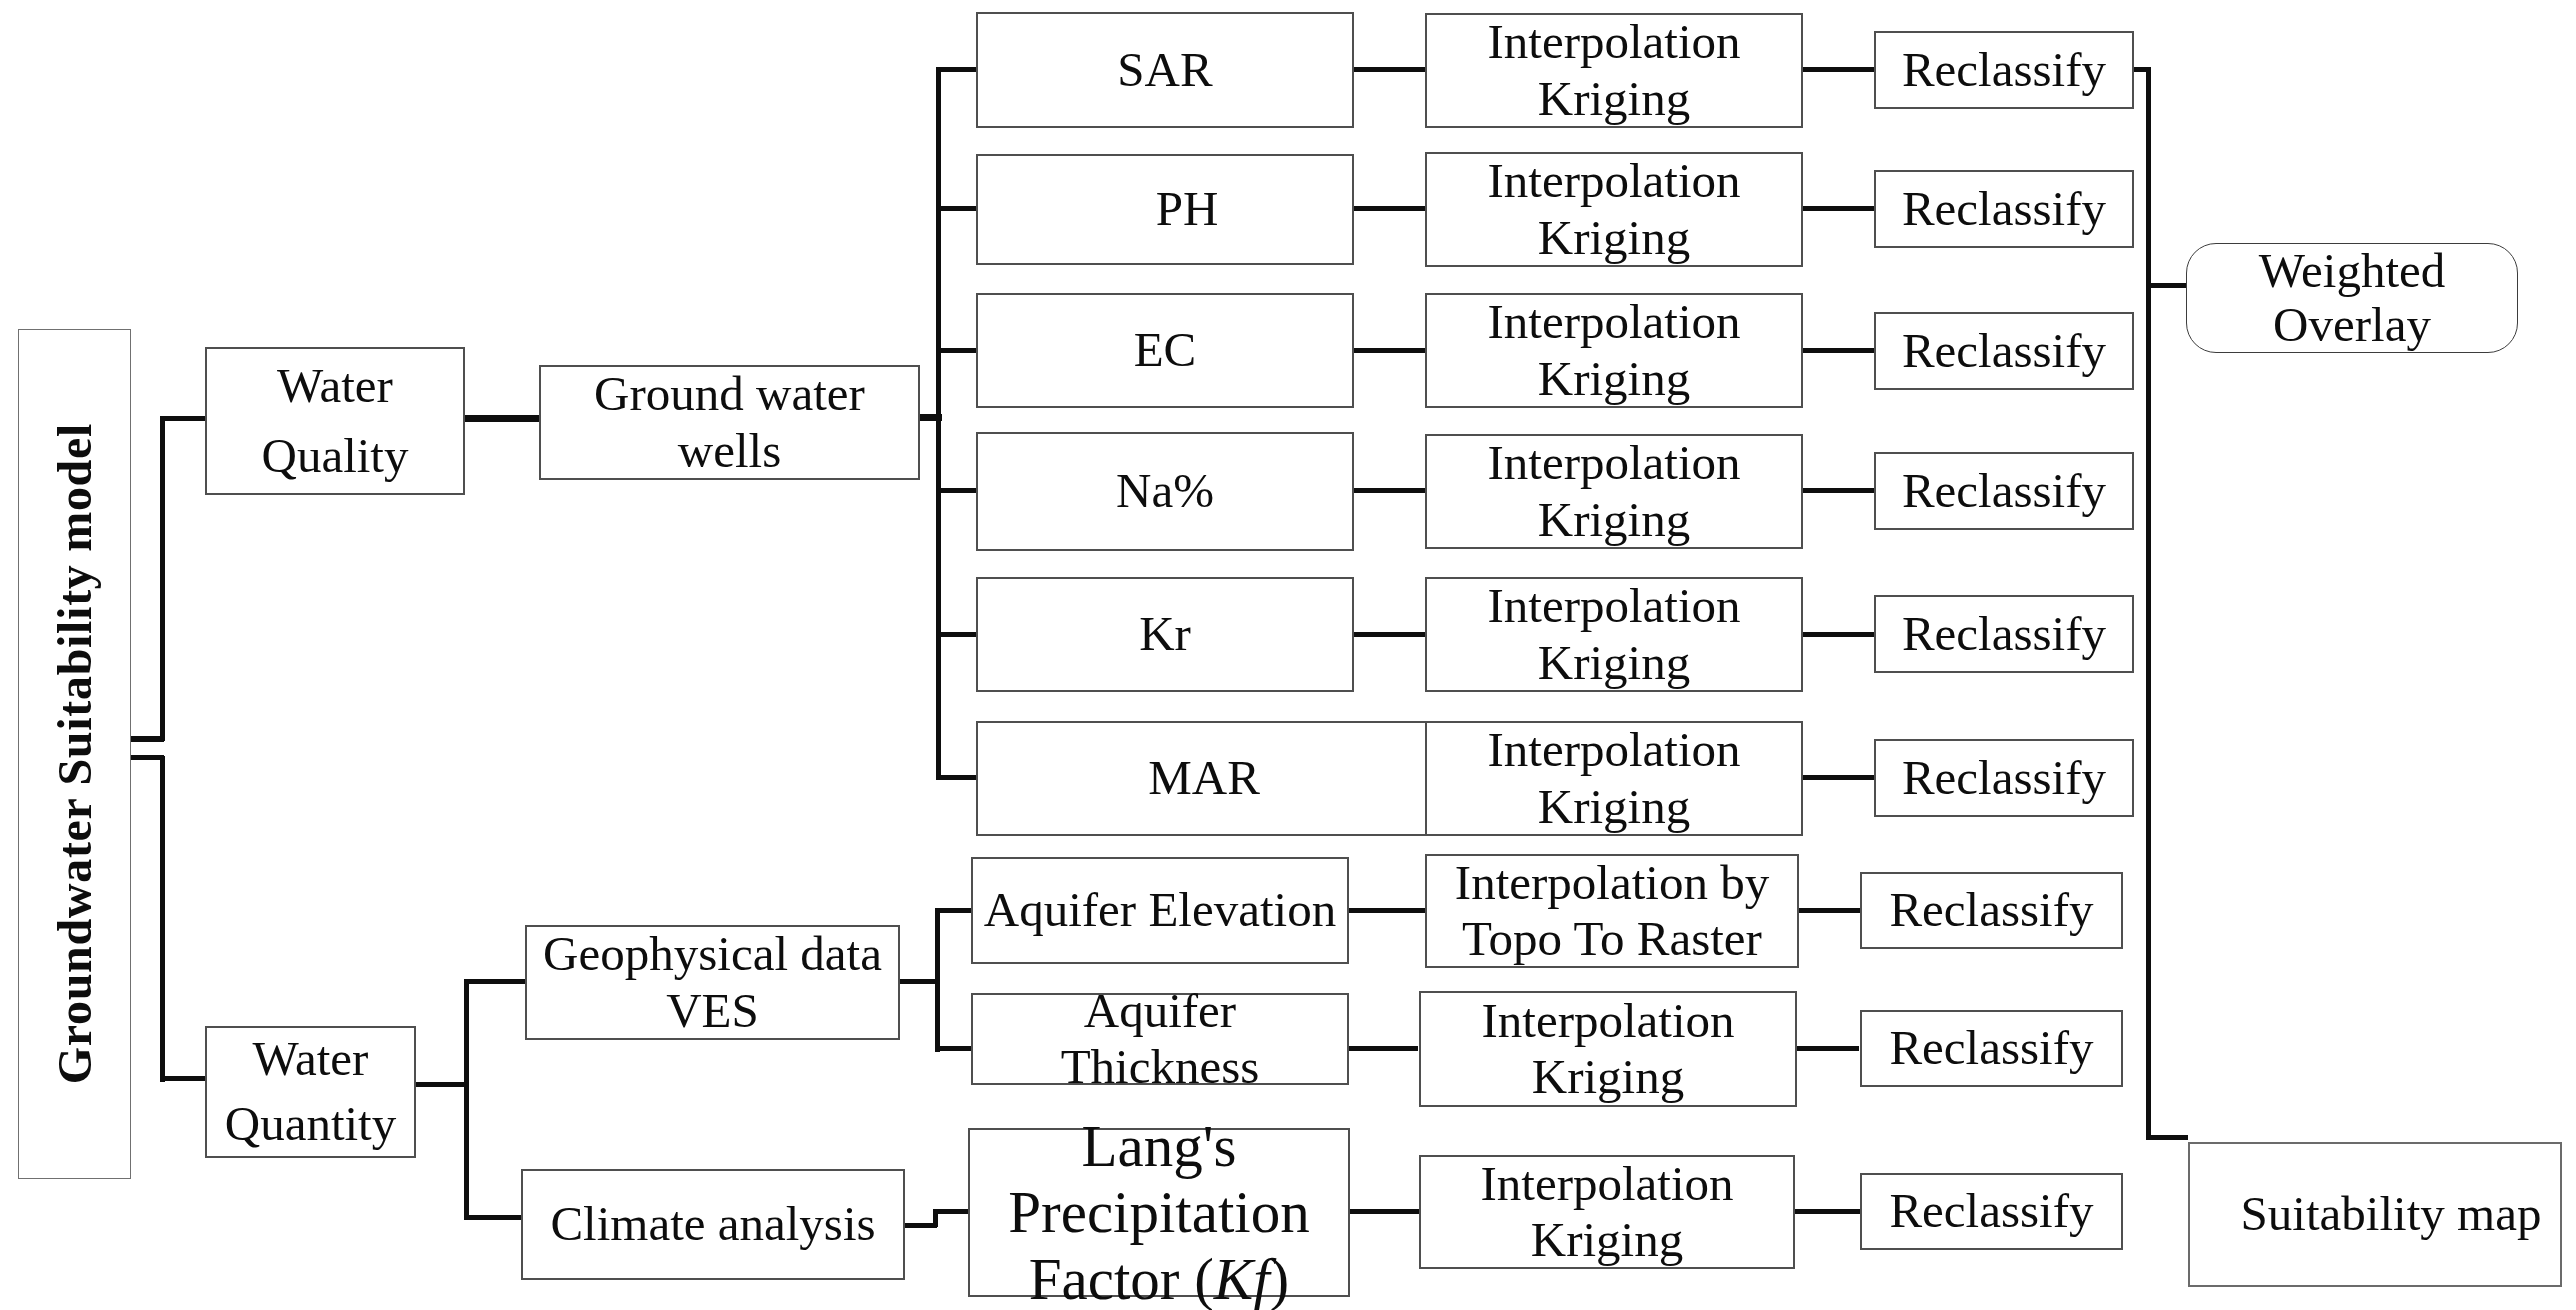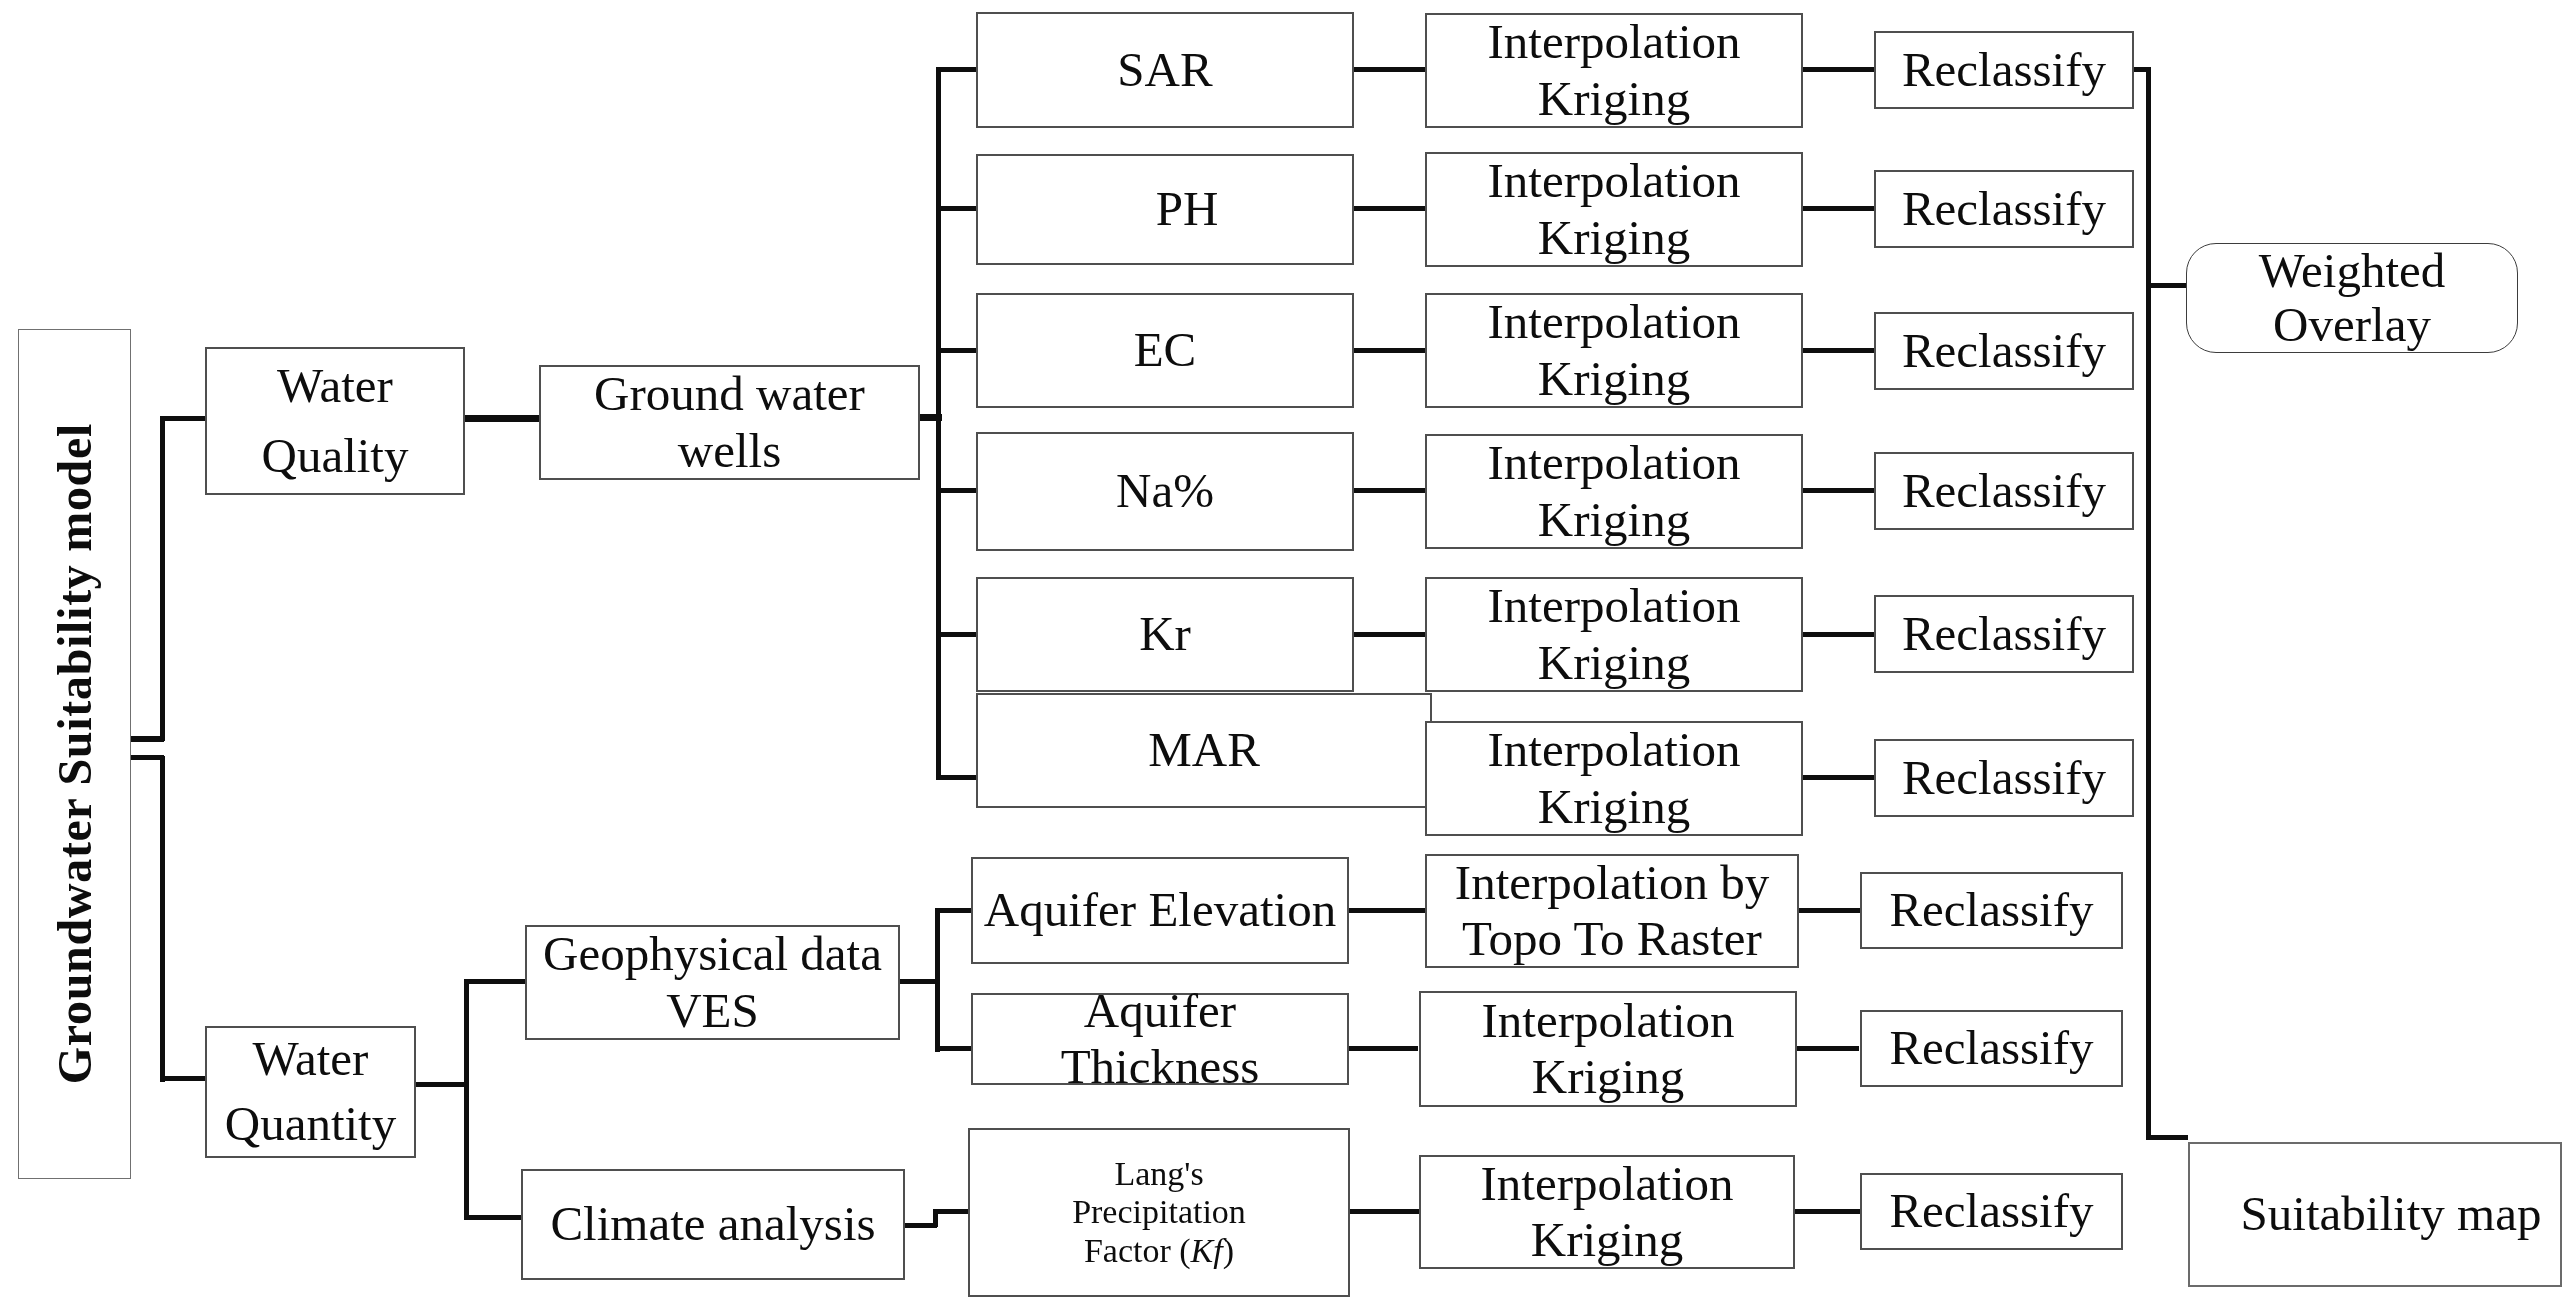--- a/index.html
+++ b/index.html
@@ -31,21 +31,21 @@
   .model-text{
     transform:rotate(-90deg);
     white-space:nowrap;
     font-weight:bold;
     font-size:48px;
     letter-spacing:0.7px;
   }
   .lh-wide{line-height:1.42;}
   .lh-med{line-height:1.32;}
   .col{flex-direction:column;}
-  .langs{font-size:34px;line-height:1.12;}
+  .langs{font-size:59px;line-height:1.12;}
   .ln{position:absolute;background:#0e0e0e;z-index:1;}
 </style>
 </head>
 <body>
 
 <div id="diagram">
 
   <div class="box model" style="left:18px;top:329px;width:113px;height:850px;">
     <span class="model-text">Groundwater Suitability model</span>
   </div>
@@ -59,21 +59,21 @@
 Quantity</div>
   <div class="box" style="left:521px;top:1169px;width:384px;height:111px;">Climate analysis</div>
   <div class="box" style="left:525px;top:925px;width:375px;height:115px;">Geophysical data
 VES</div>
 
   <div class="box" style="left:976px;top:12px;width:378px;height:116px;">SAR</div>
   <div class="box" style="left:976px;top:154px;width:378px;height:111px;padding-left:44px;">PH</div>
   <div class="box" style="left:976px;top:293px;width:378px;height:115px;">EC</div>
   <div class="box" style="left:976px;top:432px;width:378px;height:119px;">Na%</div>
   <div class="box" style="left:976px;top:577px;width:378px;height:115px;">Kr</div>
-  <div class="box" style="left:976px;top:693px;width:456px;height:115px;">MAR</div>
+  <div class="box" style="left:976px;top:721px;width:456px;height:115px;">MAR</div>
 
   <div class="box" style="left:1425px;top:13px;width:378px;height:115px;">Interpolation
 Kriging</div>
   <div class="box" style="left:1425px;top:152px;width:378px;height:115px;">Interpolation
 Kriging</div>
   <div class="box" style="left:1425px;top:293px;width:378px;height:115px;">Interpolation
 Kriging</div>
   <div class="box" style="left:1425px;top:434px;width:378px;height:115px;">Interpolation
 Kriging</div>
   <div class="box" style="left:1425px;top:577px;width:378px;height:115px;">Interpolation

